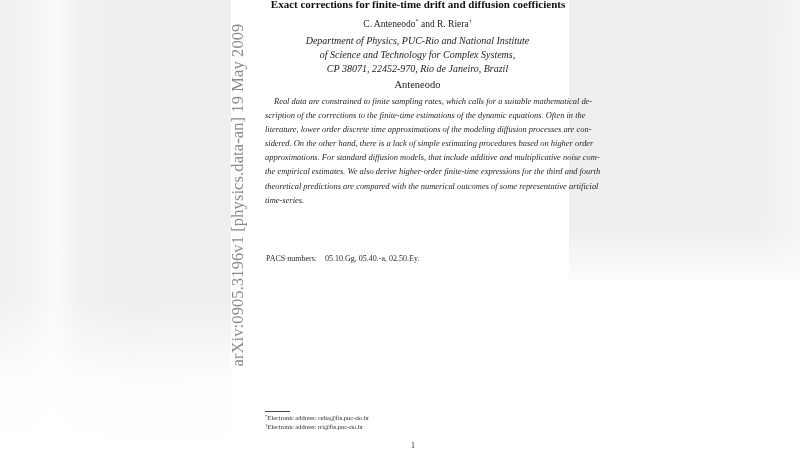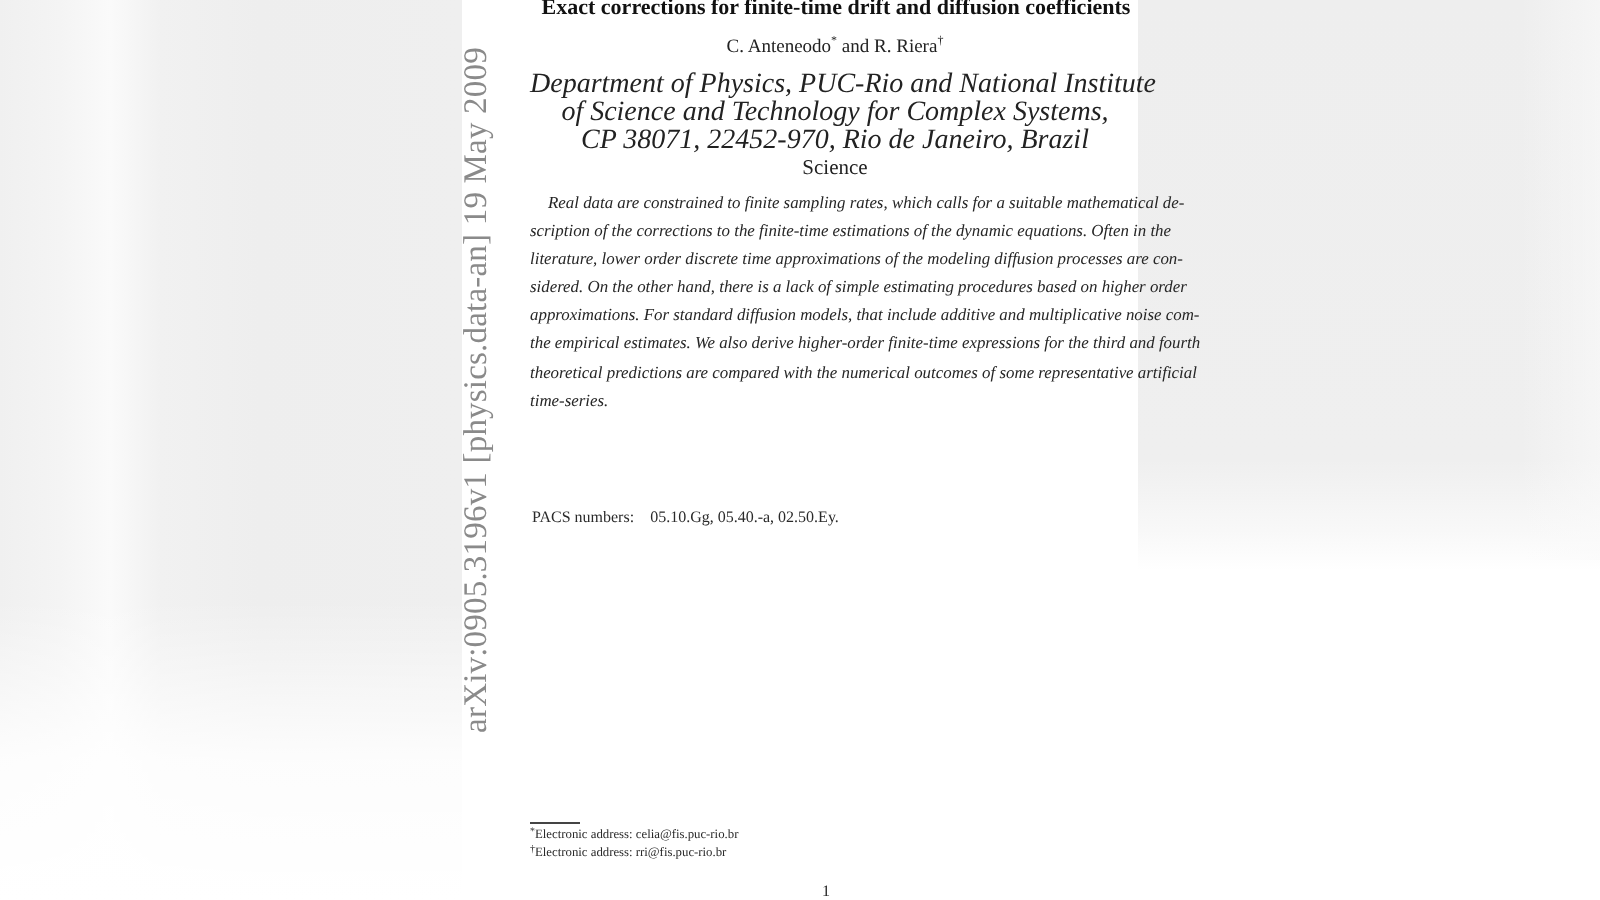--- a/index.html
+++ b/index.html
@@ -69,21 +69,21 @@
     .centered {
       position: absolute;
       left: 265px;
       width: 305px;
       text-align: center;
       font-size: 9.5px;
       white-space: nowrap;
       color: #222;
     }
     .authors { top: 18px; }
-    .affil { font-style: italic; font-size: 14px; text-align: center; }
+    .affil { font-style: italic; font-size: 10px; text-align: center; }
     .affil-1 { top: 35px; }
     .affil-2 { top: 49px; }
     .affil-3 { top: 63px; }
     .abstract-heading {
       top: 79px;
       font-size: 10.5px;
     }
     .abstract-body {
       position: absolute;
       left: 265px;
@@ -159,21 +159,21 @@
 <div class="title">Exact corrections for finite-time drift and diffusion coefficients</div>
 
 <div class="centered authors">
   <span>C. Anteneodo</span><sup class="mark">*</sup><span style="white-space:pre"> and </span><span>R. Riera</span><sup class="mark">†</sup>
 </div>
 
 <div class="centered affil affil-1">Department of Physics, PUC-Rio and National Institute</div>
 <div class="centered affil affil-2">of Science and Technology for Complex Systems,</div>
 <div class="centered affil affil-3">CP 38071, 22452-970, Rio de Janeiro, Brazil</div>
 
-<div class="centered abstract-heading">Science</div>
+<div class="centered abstract-heading">Anteneodo</div>
 
 <div class="abstract-body">
   <span class="abstract-line first">Real data are constrained to finite sampling rates, which calls for a suitable mathematical de-</span>
   <span class="abstract-line">scription of the corrections to the finite-time estimations of the dynamic equations. Often in the</span>
   <span class="abstract-line">literature, lower order discrete time approximations of the modeling diffusion processes are con-</span>
   <span class="abstract-line">sidered. On the other hand, there is a lack of simple estimating procedures based on higher order</span>
   <span class="abstract-line">approximations. For standard diffusion models, that include additive and multiplicative noise com-</span>
   <span class="abstract-line">the empirical estimates. We also derive higher-order finite-time expressions for the third and fourth</span>
   <span class="abstract-line">theoretical predictions are compared with the numerical outcomes of some representative artificial</span>
   <span class="abstract-line last">time-series.</span>

